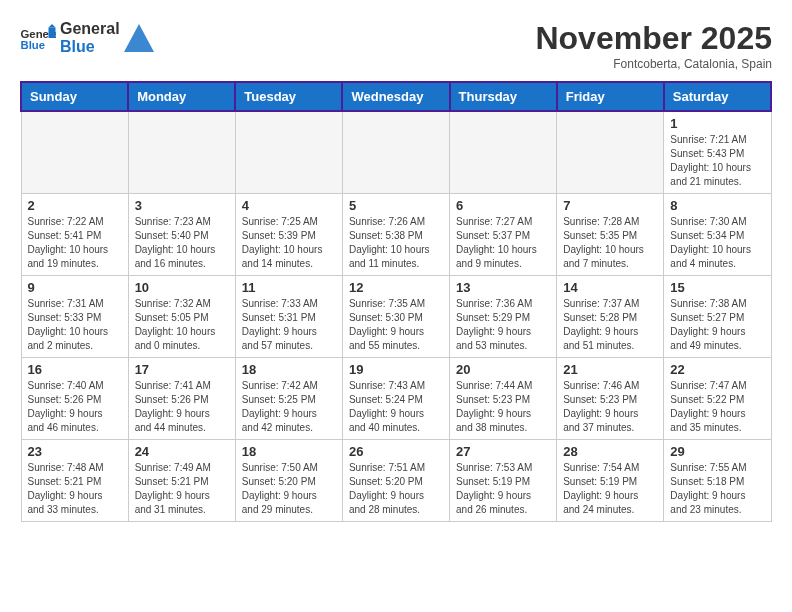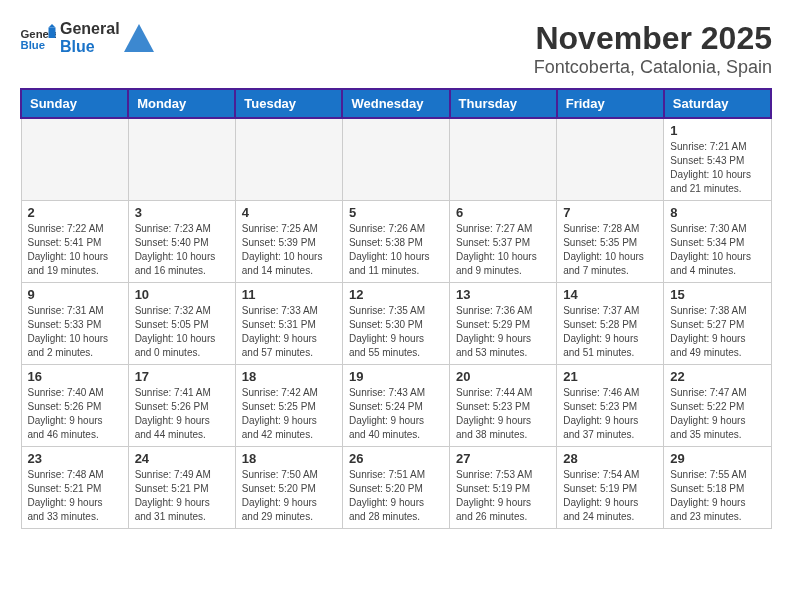--- a/index.html
+++ b/index.html
@@ -28,21 +28,21 @@
     .title-area {
       text-align: right;
       margin-left: 40px;
     }
     .month-title {
       font-size: 32px;
       font-weight: bold;
       color: #333;
     }
     .subtitle {
-      font-size: 18px;
+      font-size: 12px;
       color: #555;
     }
     .calendar {
       width: 100%;
       border-collapse: collapse;
       border: 1px solid #ccc;
     }
     .calendar th {
       background-color: #1a73c8;
       color: #fff;

